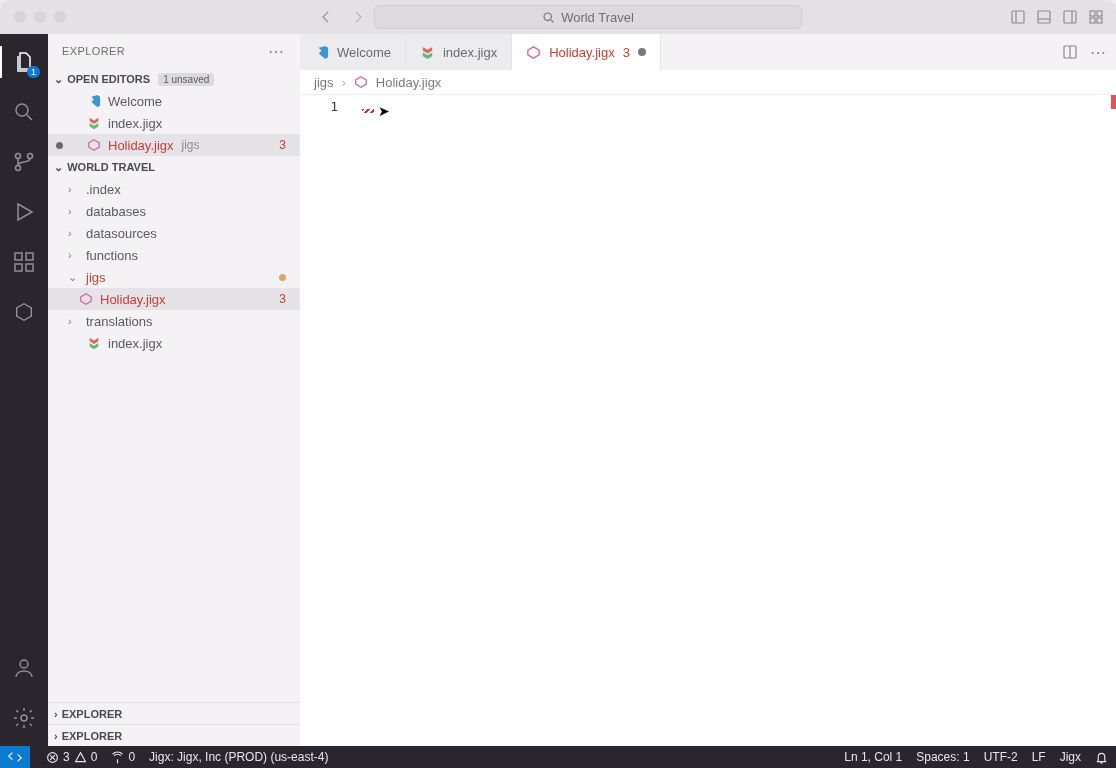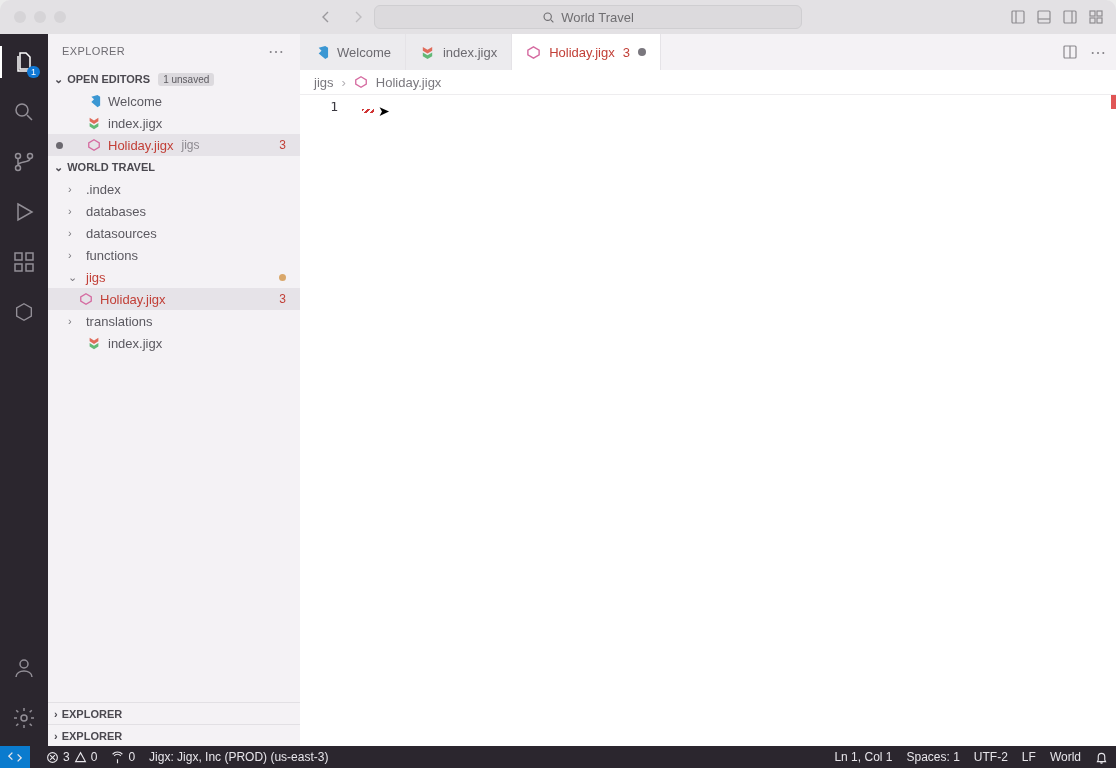--- a/index.html
+++ b/index.html
@@ -353,25 +353,25 @@
         <path d="M8 2l6 11H2z"></path>
       </svg>
     <span>0</span>
   </span>
   <span class="chip">
     <svg width="13" height="13" viewBox="0 0 16 16" fill="none" stroke="currentColor" stroke-width="1.4">
         <path d="M8 10v5M4 6a5 5 0 018 0M2 4a8 8 0 0112 0"></path>
       </svg>
     <span>0</span>
   </span>
-  <span class="chip">Jigx: Jigx, Inc (PROD) (us-east-3)</span>
+  <span class="chip">Jigx: Jigx, Inc (PROD) (us-east-4)</span>
   <span class="flex"></span>
   <span class="chip">Ln 1, Col 1</span>
   <span class="chip">Spaces: 1</span>
   <span class="chip">UTF-2</span>
   <span class="chip">LF</span>
-  <span class="chip">World</span>
+  <span class="chip">Jigx</span>
   <span class="chip">
     <svg width="13" height="13" viewBox="0 0 16 16" fill="none" stroke="currentColor" stroke-width="1.4">
         <path d="M4 11V7a4 4 0 018 0v4l1 2H3zM7 14a1 1 0 002 0"></path>
       </svg>
   </span>
 </div>
 
 </body></html>

